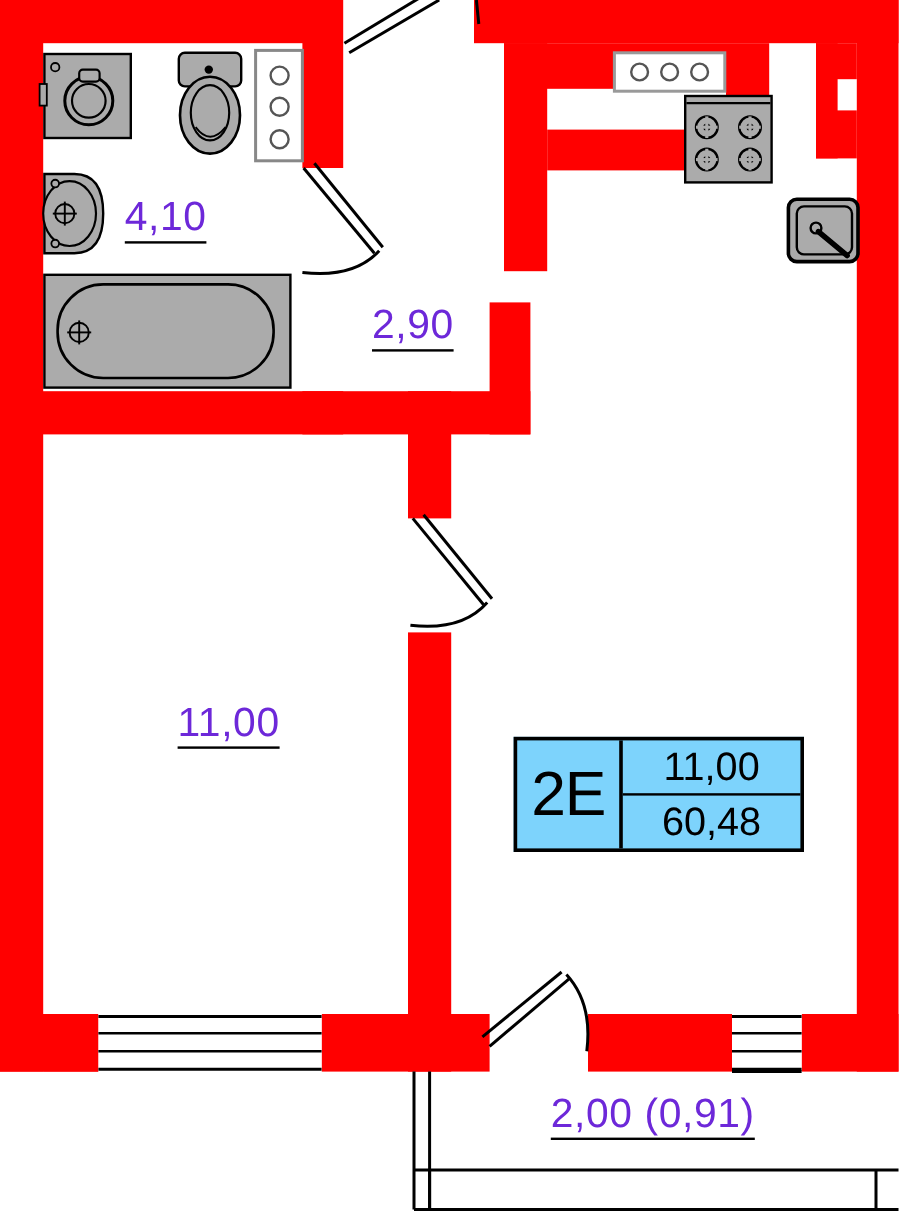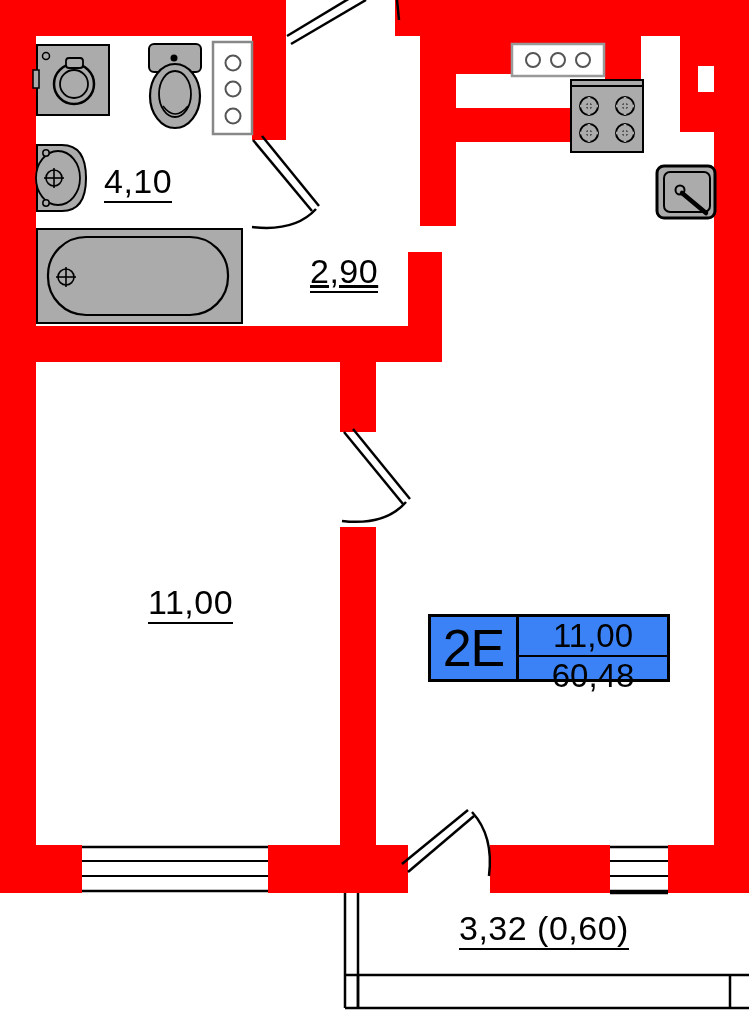--- a/index.html
+++ b/index.html
@@ -17,37 +17,37 @@
     background: #ffffff;
     overflow: hidden;
   }
   #plan svg {
     display: block;
   }
   .area-label {
     position: absolute;
     font-family: "Liberation Sans", sans-serif;
     font-size: 34px;
-    color: #000000;
+    color: #6d28d9;
     white-space: nowrap;
     letter-spacing: 0.5px;
     border-bottom: 2px solid #000000;
     padding-bottom: 1px;
     line-height: 1.05;
   }
   .info-box {
     position: absolute;
     left: 428px;
     top: 614px;
     width: 242px;
-    height: 68px;
+    height: 96px;
     border: 3px solid #000000;
     box-sizing: border-box;
     display: flex;
-    background: #3b82f6;
+    background: #7dd3fc;
   }
   .info-type {
     width: 88px;
     display: flex;
     align-items: center;
     justify-content: center;
     font-size: 52px;
     font-family: "Liberation Sans", sans-serif;
     color: #000000;
     border-right: 3px solid #000000;
@@ -249,26 +249,26 @@
       <rect x="657" y="166" width="58" height="52" rx="7" fill="#ABABAB" stroke="#000000" stroke-width="3"></rect>
       <rect x="664" y="172" width="46" height="40" rx="6" fill="#ABABAB" stroke="#000000" stroke-width="2"></rect>
       <circle cx="680" cy="190" r="4.5" fill="#ABABAB" stroke="#000000" stroke-width="2"></circle>
       <line x1="682" y1="193" x2="706" y2="213" stroke="#000000" stroke-width="4.5" stroke-linecap="round"></line>
     </g>
 
   </svg>
 
   <div class="area-label" style="left:104px; top:164px;">4,10</div>
 
-  <div class="area-label" style="left:310px; top:254px;text-decoration:underline;">2,90</div>
+  <div class="area-label" style="left:310px; top:254px;">2,90</div>
 
 
   <div class="area-label" style="left:148px; top:585px;">11,00</div>
 
-  <div class="area-label" style="left:459px; top:911px;">3,32 (0,60)</div>
+  <div class="area-label" style="left:459px; top:911px;">2,00 (0,91)</div>
 
   <div class="info-box">
     <div class="info-type">2E</div>
     <div class="info-values">
       <div class="info-val top">11,00</div>
       <div class="info-val">60,48</div>
     </div>
   </div>
 
 </div>

